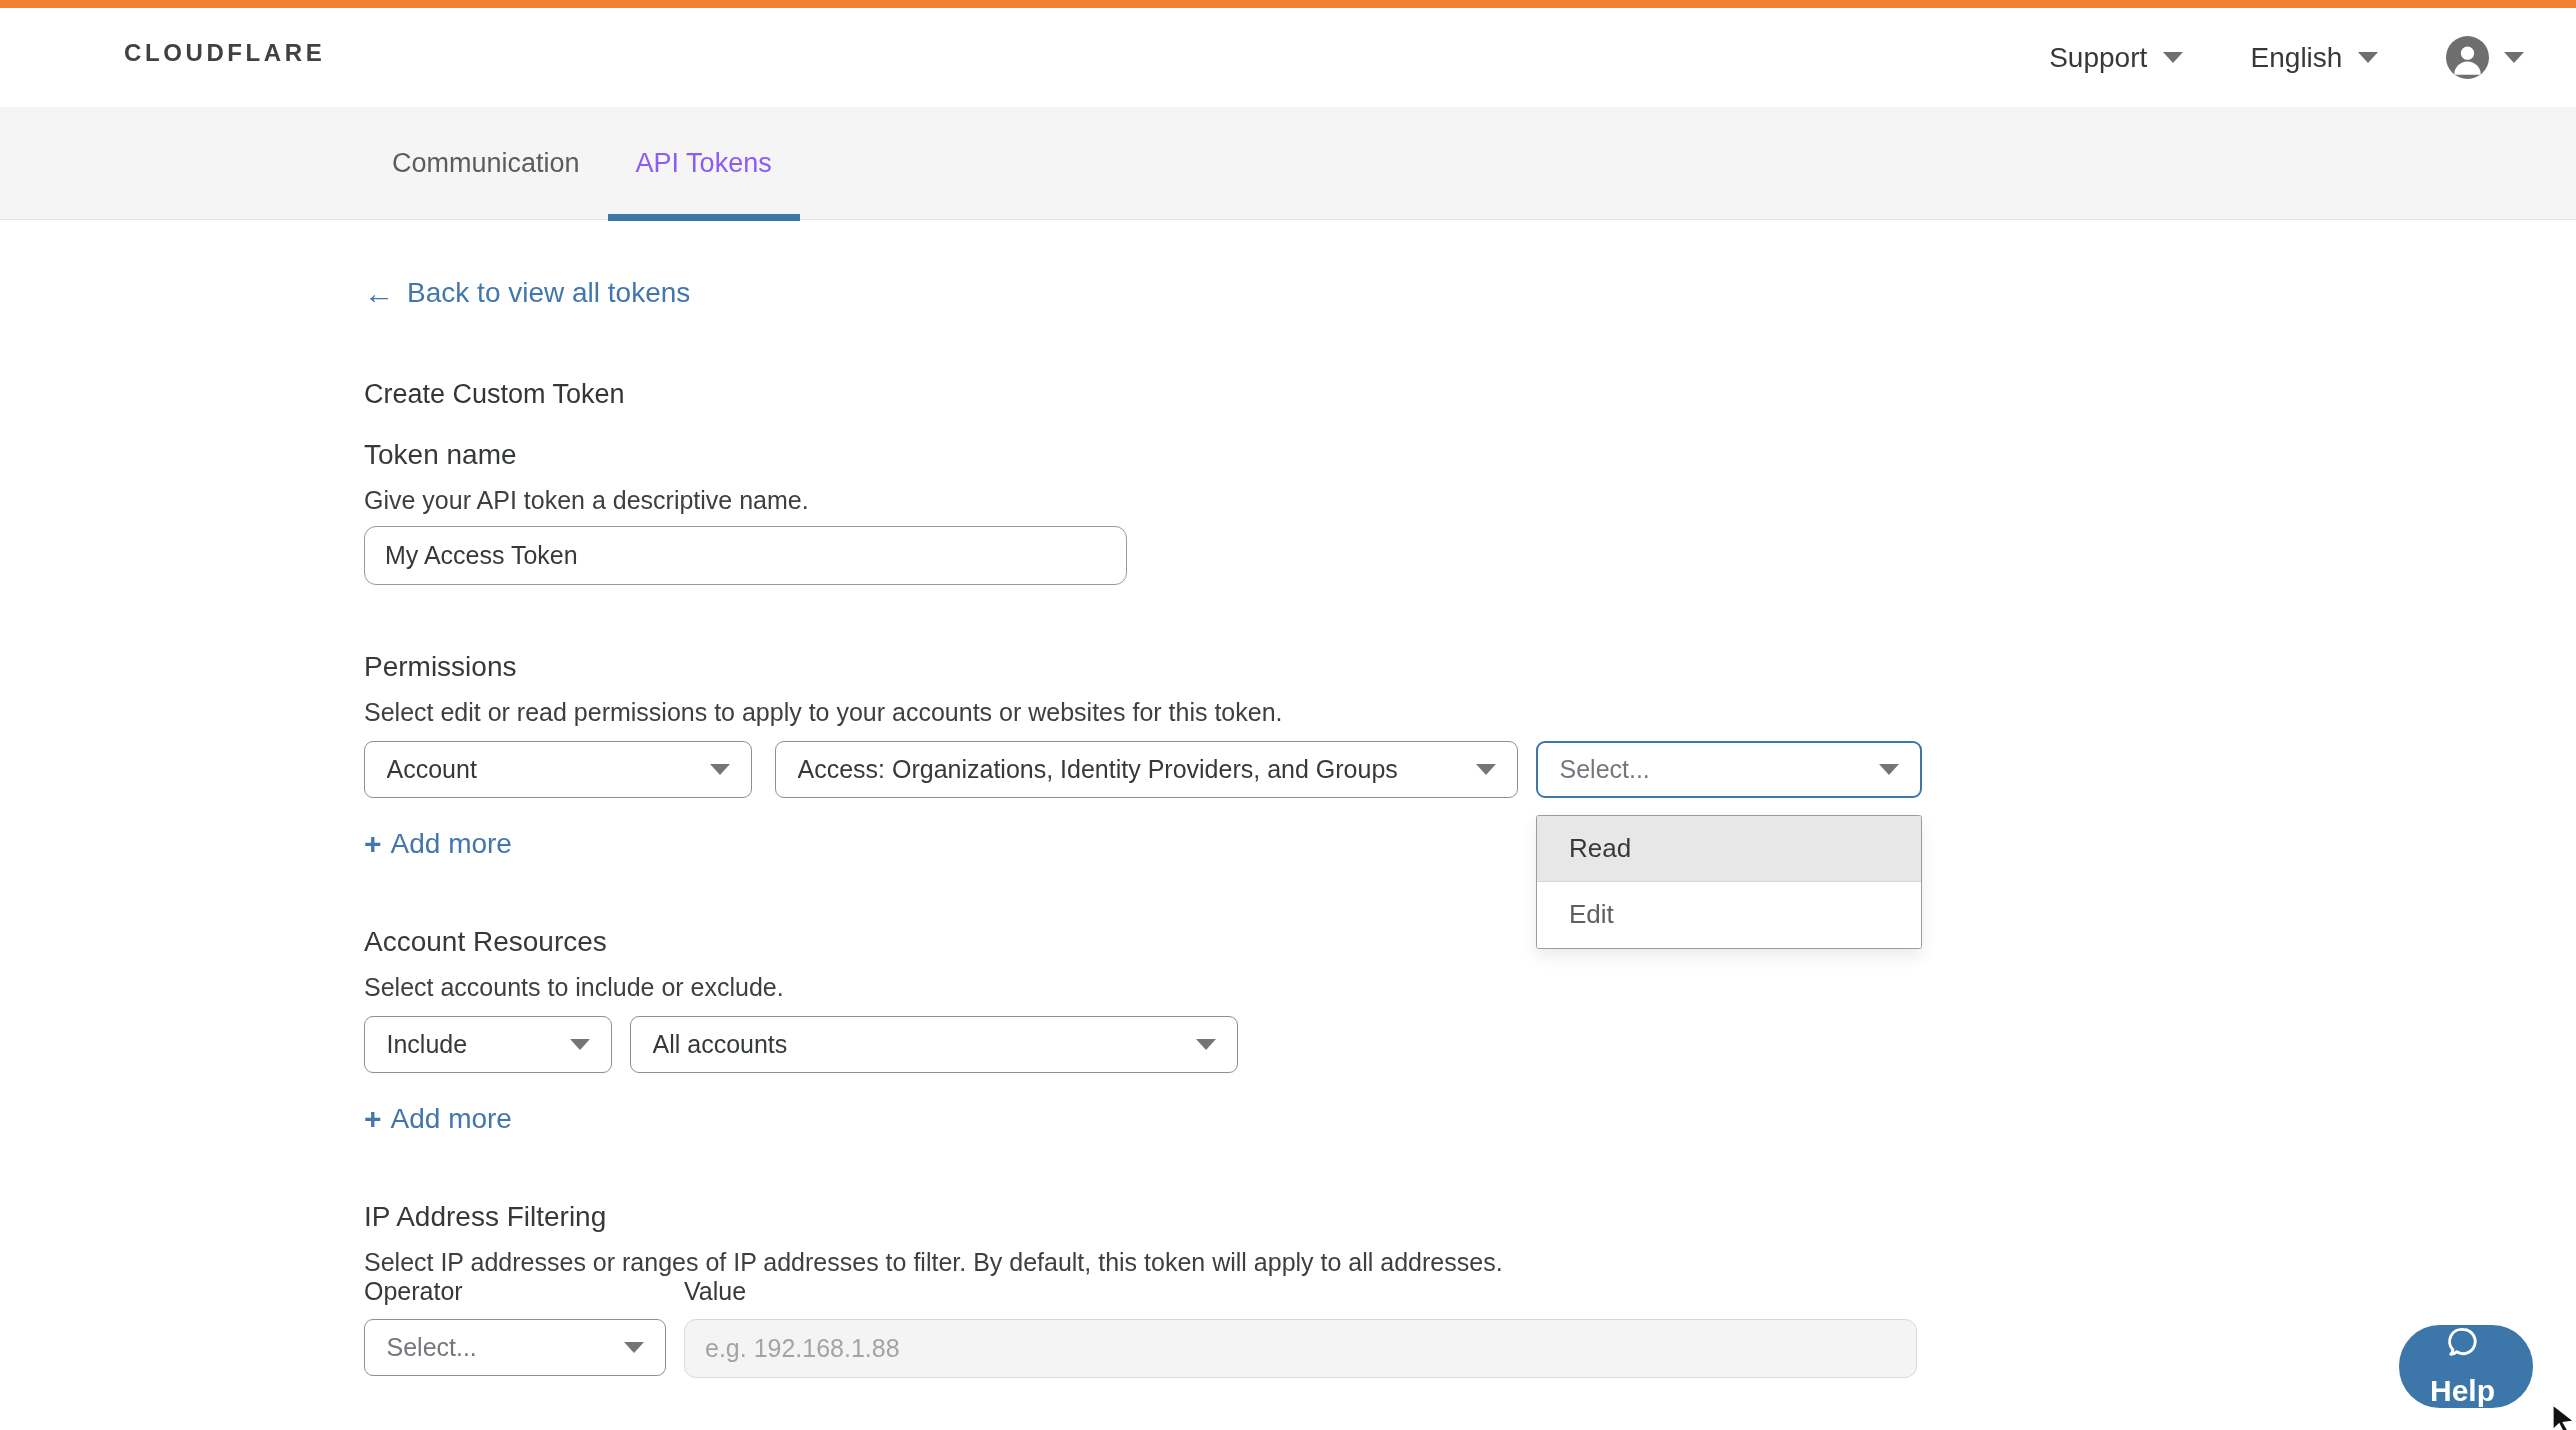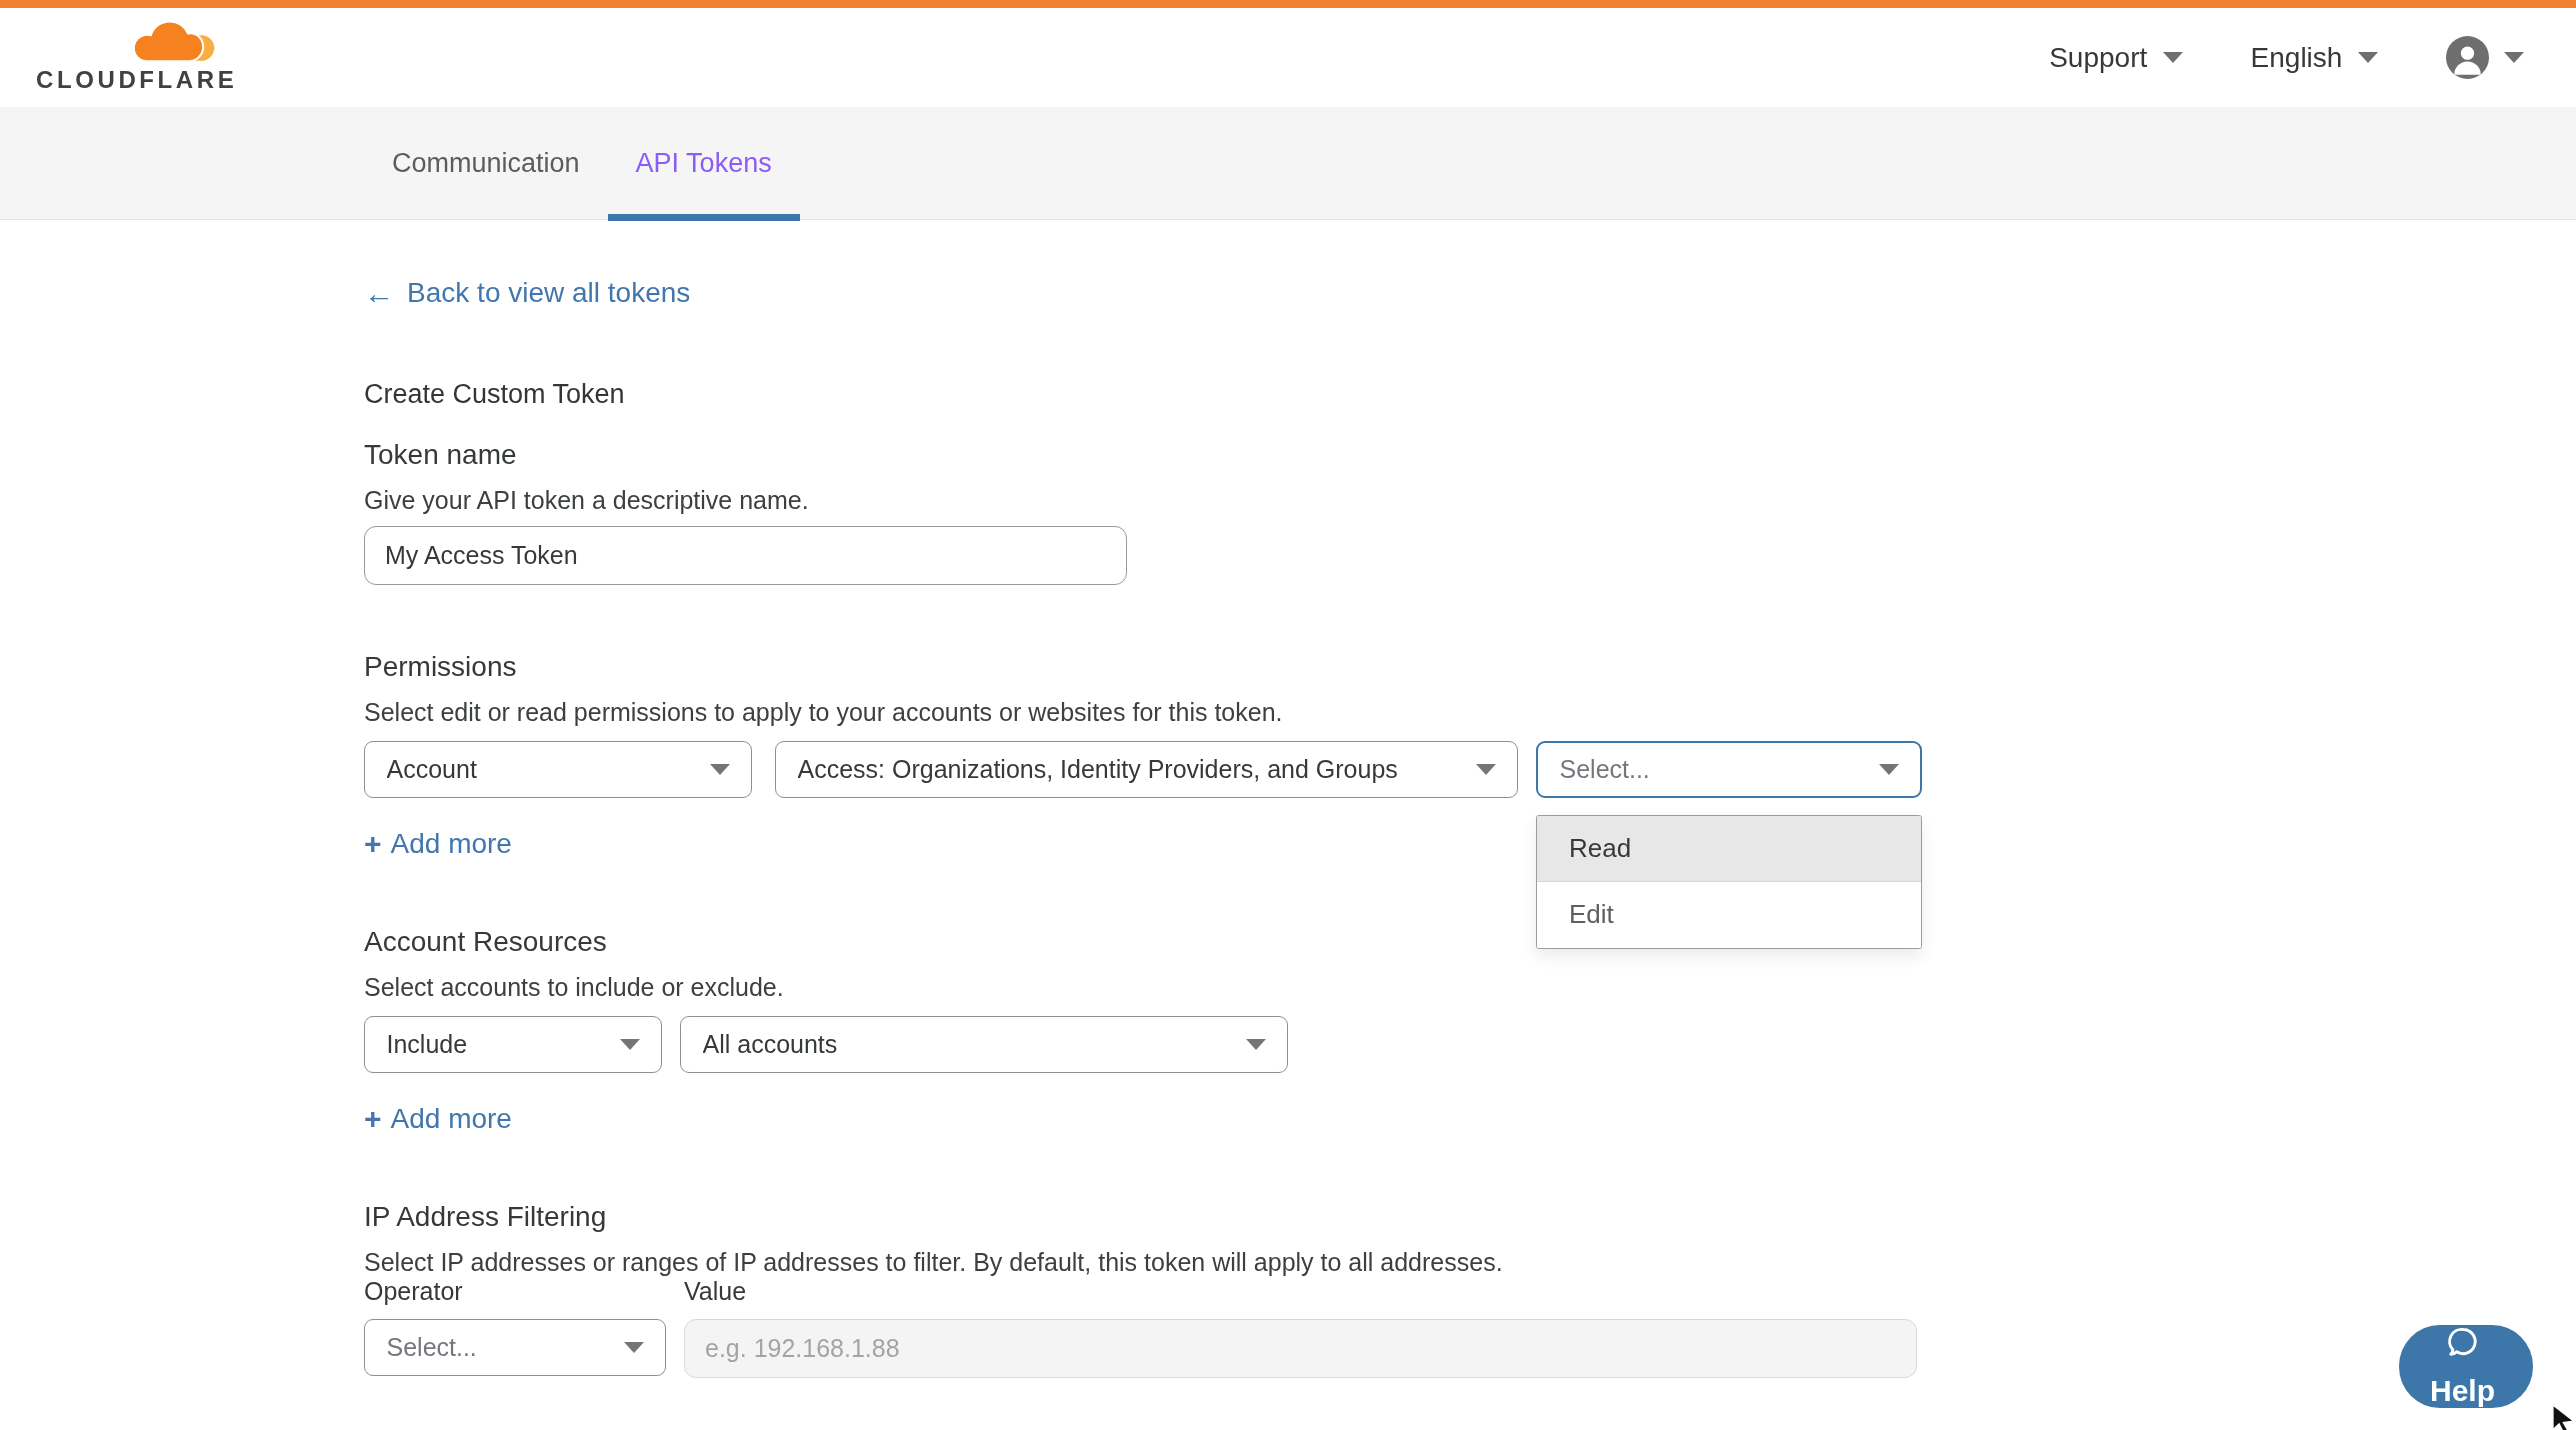--- a/index.html
+++ b/index.html
@@ -12,21 +12,21 @@
     overflow: hidden;
   }
   .topbar { height: 8px; background: #ee8133; }
 
   
   header {
     height: 99px; background: #fff;
     display: flex; align-items: center; justify-content: space-between;
     padding: 0 52px 0 36px;
   }
-  .logo { display: flex; flex-direction: column; width: 190px; cursor: pointer; justify-content: space-between; }
+  .logo { display: flex; flex-direction: row; width: 190px; cursor: pointer; justify-content: space-between; }
   .logo svg { width: 93px; height: 43px; margin-left: 88px; }
   .logotype {
     font-size: 24px; font-weight: 700; letter-spacing: 3.6px;
     color: #404143; margin-top: 2.7px; white-space: nowrap;
   }
   .header-right { display: flex; align-items: center; gap: 68px; }
   .hmenu { display: flex; align-items: center; gap: 15.3px; cursor: pointer; }
   .hmenu .lbl { font-size: 28px; color: #36393a; }
   .caret {
     width: 0; height: 0; flex: 0 0 auto;
@@ -216,21 +216,21 @@
       <span class="plus">+</span>
       <span>Add more</span>
     </a>
   </section>
 
   
   <section class="section">
     <h2>Account Resources</h2>
     <p class="desc">Select accounts to include or exclude.</p>
     <div class="control-row">
-      <div class="select" style="width:298px">
+      <div class="select" style="width:248px">
         <span class="val">Include</span>
         <span class="caret"></span>
       </div>
       <div class="select" style="width:608px;margin-left:18px">
         <span class="val">All accounts</span>
         <span class="caret"></span>
       </div>
     </div>
     <a class="add-more">
       <span class="plus">+</span>

